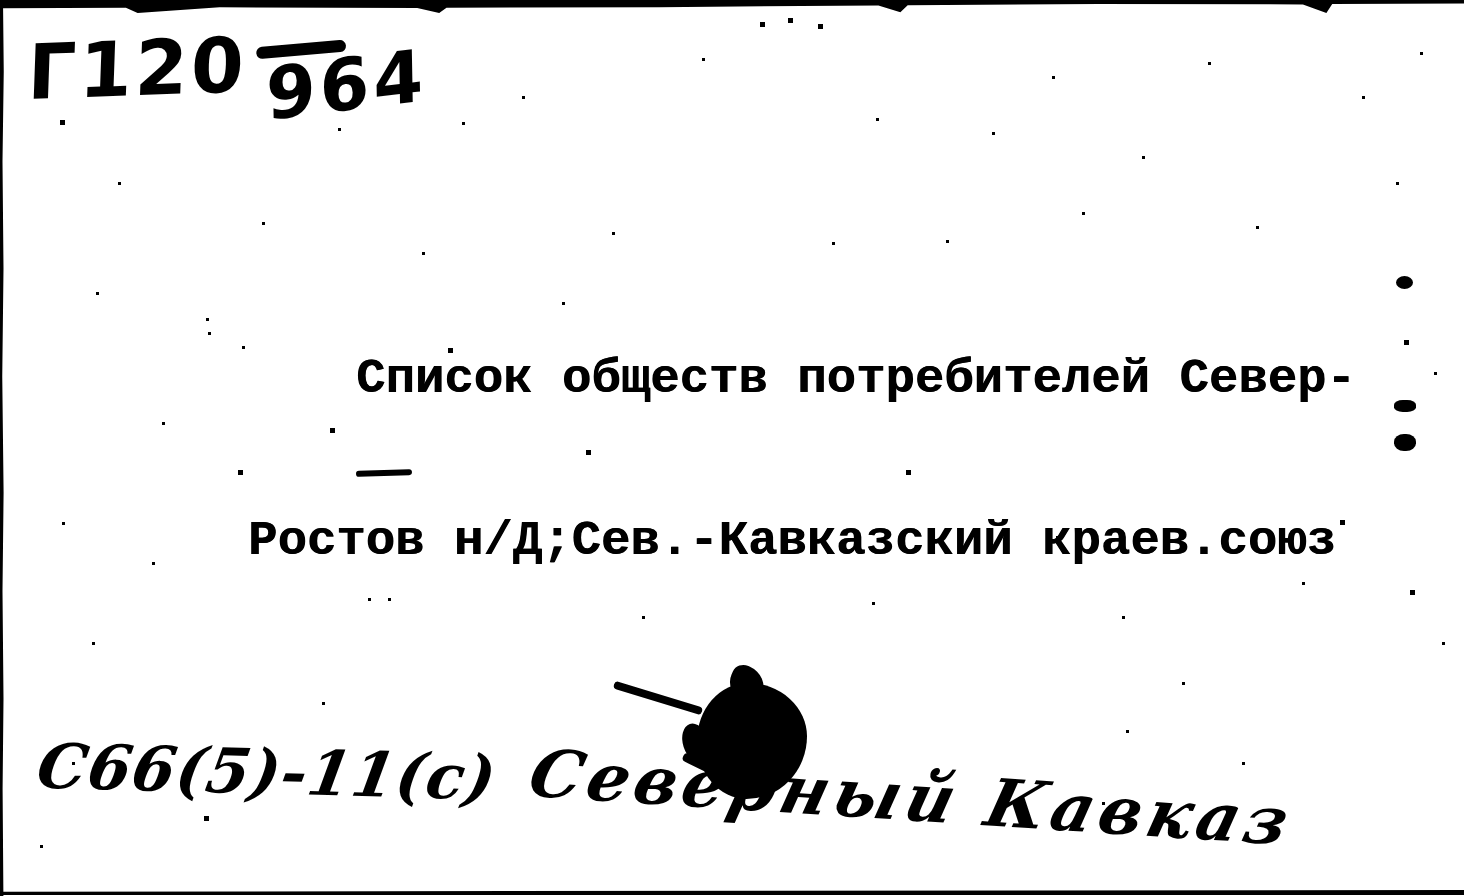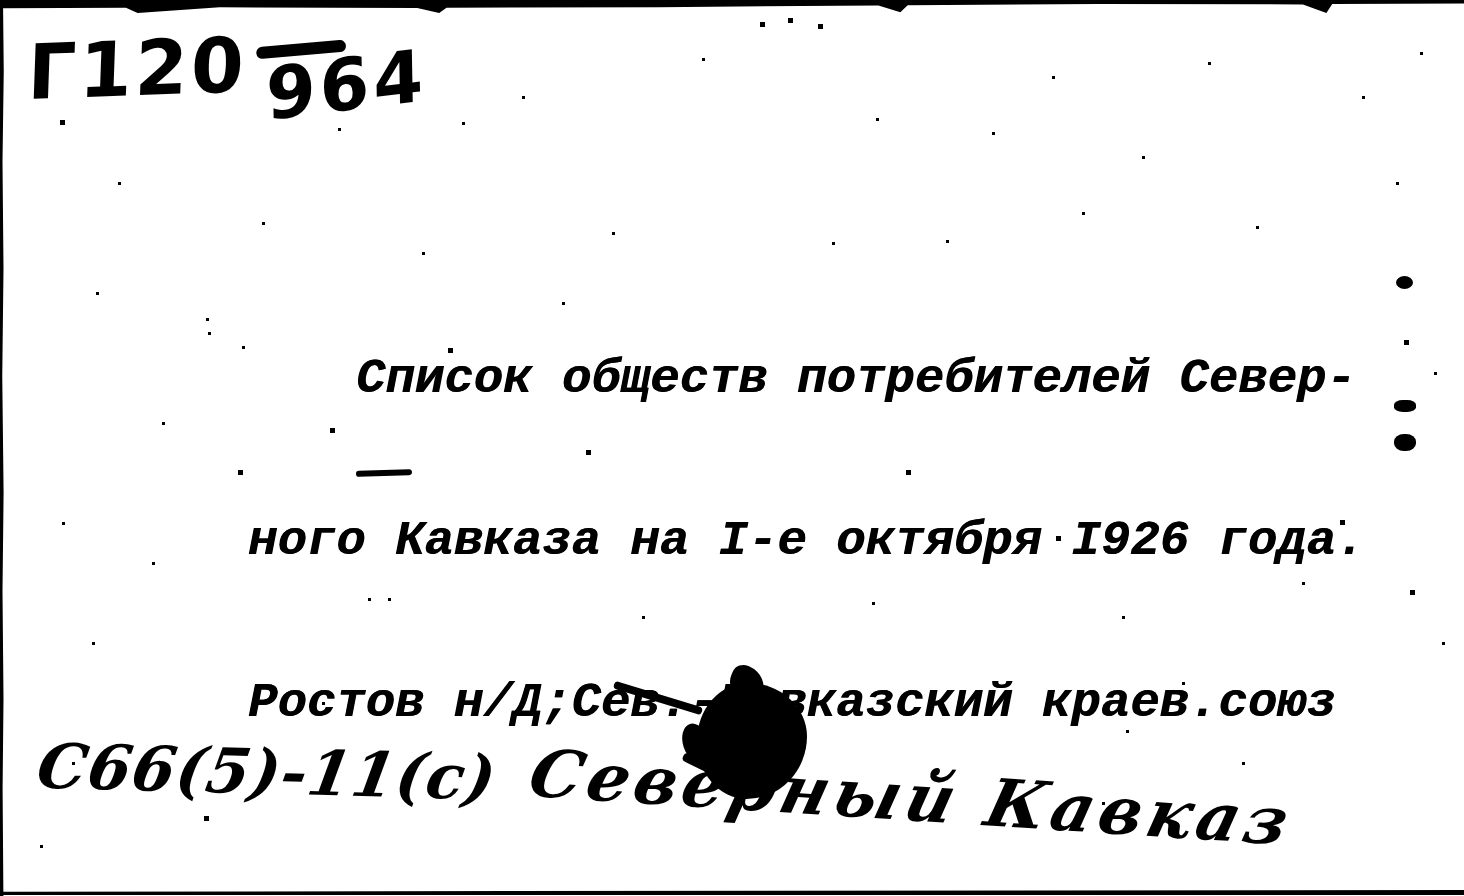--- a/index.html
+++ b/index.html
@@ -87,21 +87,21 @@
   .typed {
     position: absolute; left: 248px; top: 244px;
     font-family: "Liberation Mono", "DejaVu Sans Mono", monospace;
     font-weight: 700;
     font-size: 49px;
     line-height: 54px;
     letter-spacing: 0px;
     white-space: pre;
     text-shadow: 0.6px 0 0 #000;
   }
-  .tline { height: 54px; font-style: italic; }
+  .tline { height: 54px; }
   .tline.indent { text-indent: 108px; }
   .mark-87 {
     position: absolute; left: 356px; top: 470px; width: 56px; height: 6px;
     background: #000; border-radius: 3px; transform: rotate(-2deg);
   }
 
   
   .ink-blot {
     position: absolute; left: 697px; top: 683px; width: 110px; height: 116px;
     background: #000;
@@ -157,21 +157,20 @@
   <div class="blob blob-r1"></div>
   <div class="blob blob-r2"></div>
   <div class="blob blob-r3"></div>
 
   <div class="call-number">
     <span class="cn-group">Г120</span><span class="cn-frac"><span class="cn-bar"></span><span class="cn-item">964</span></span>
   </div>
 
   <div class="typed">
     <div class="tline indent">Список обществ потребителей Север-</div>
-    <div class="tline">ного Кавказа на I-е октября I926 года.</div>
     <div class="tline">Ростов н/Д;Сев.-Кавказский краев.союз</div>
     
     
     
     
     
   </div>
   <div class="mark-87"></div>
 
   <div class="pen-stroke-1"></div>

